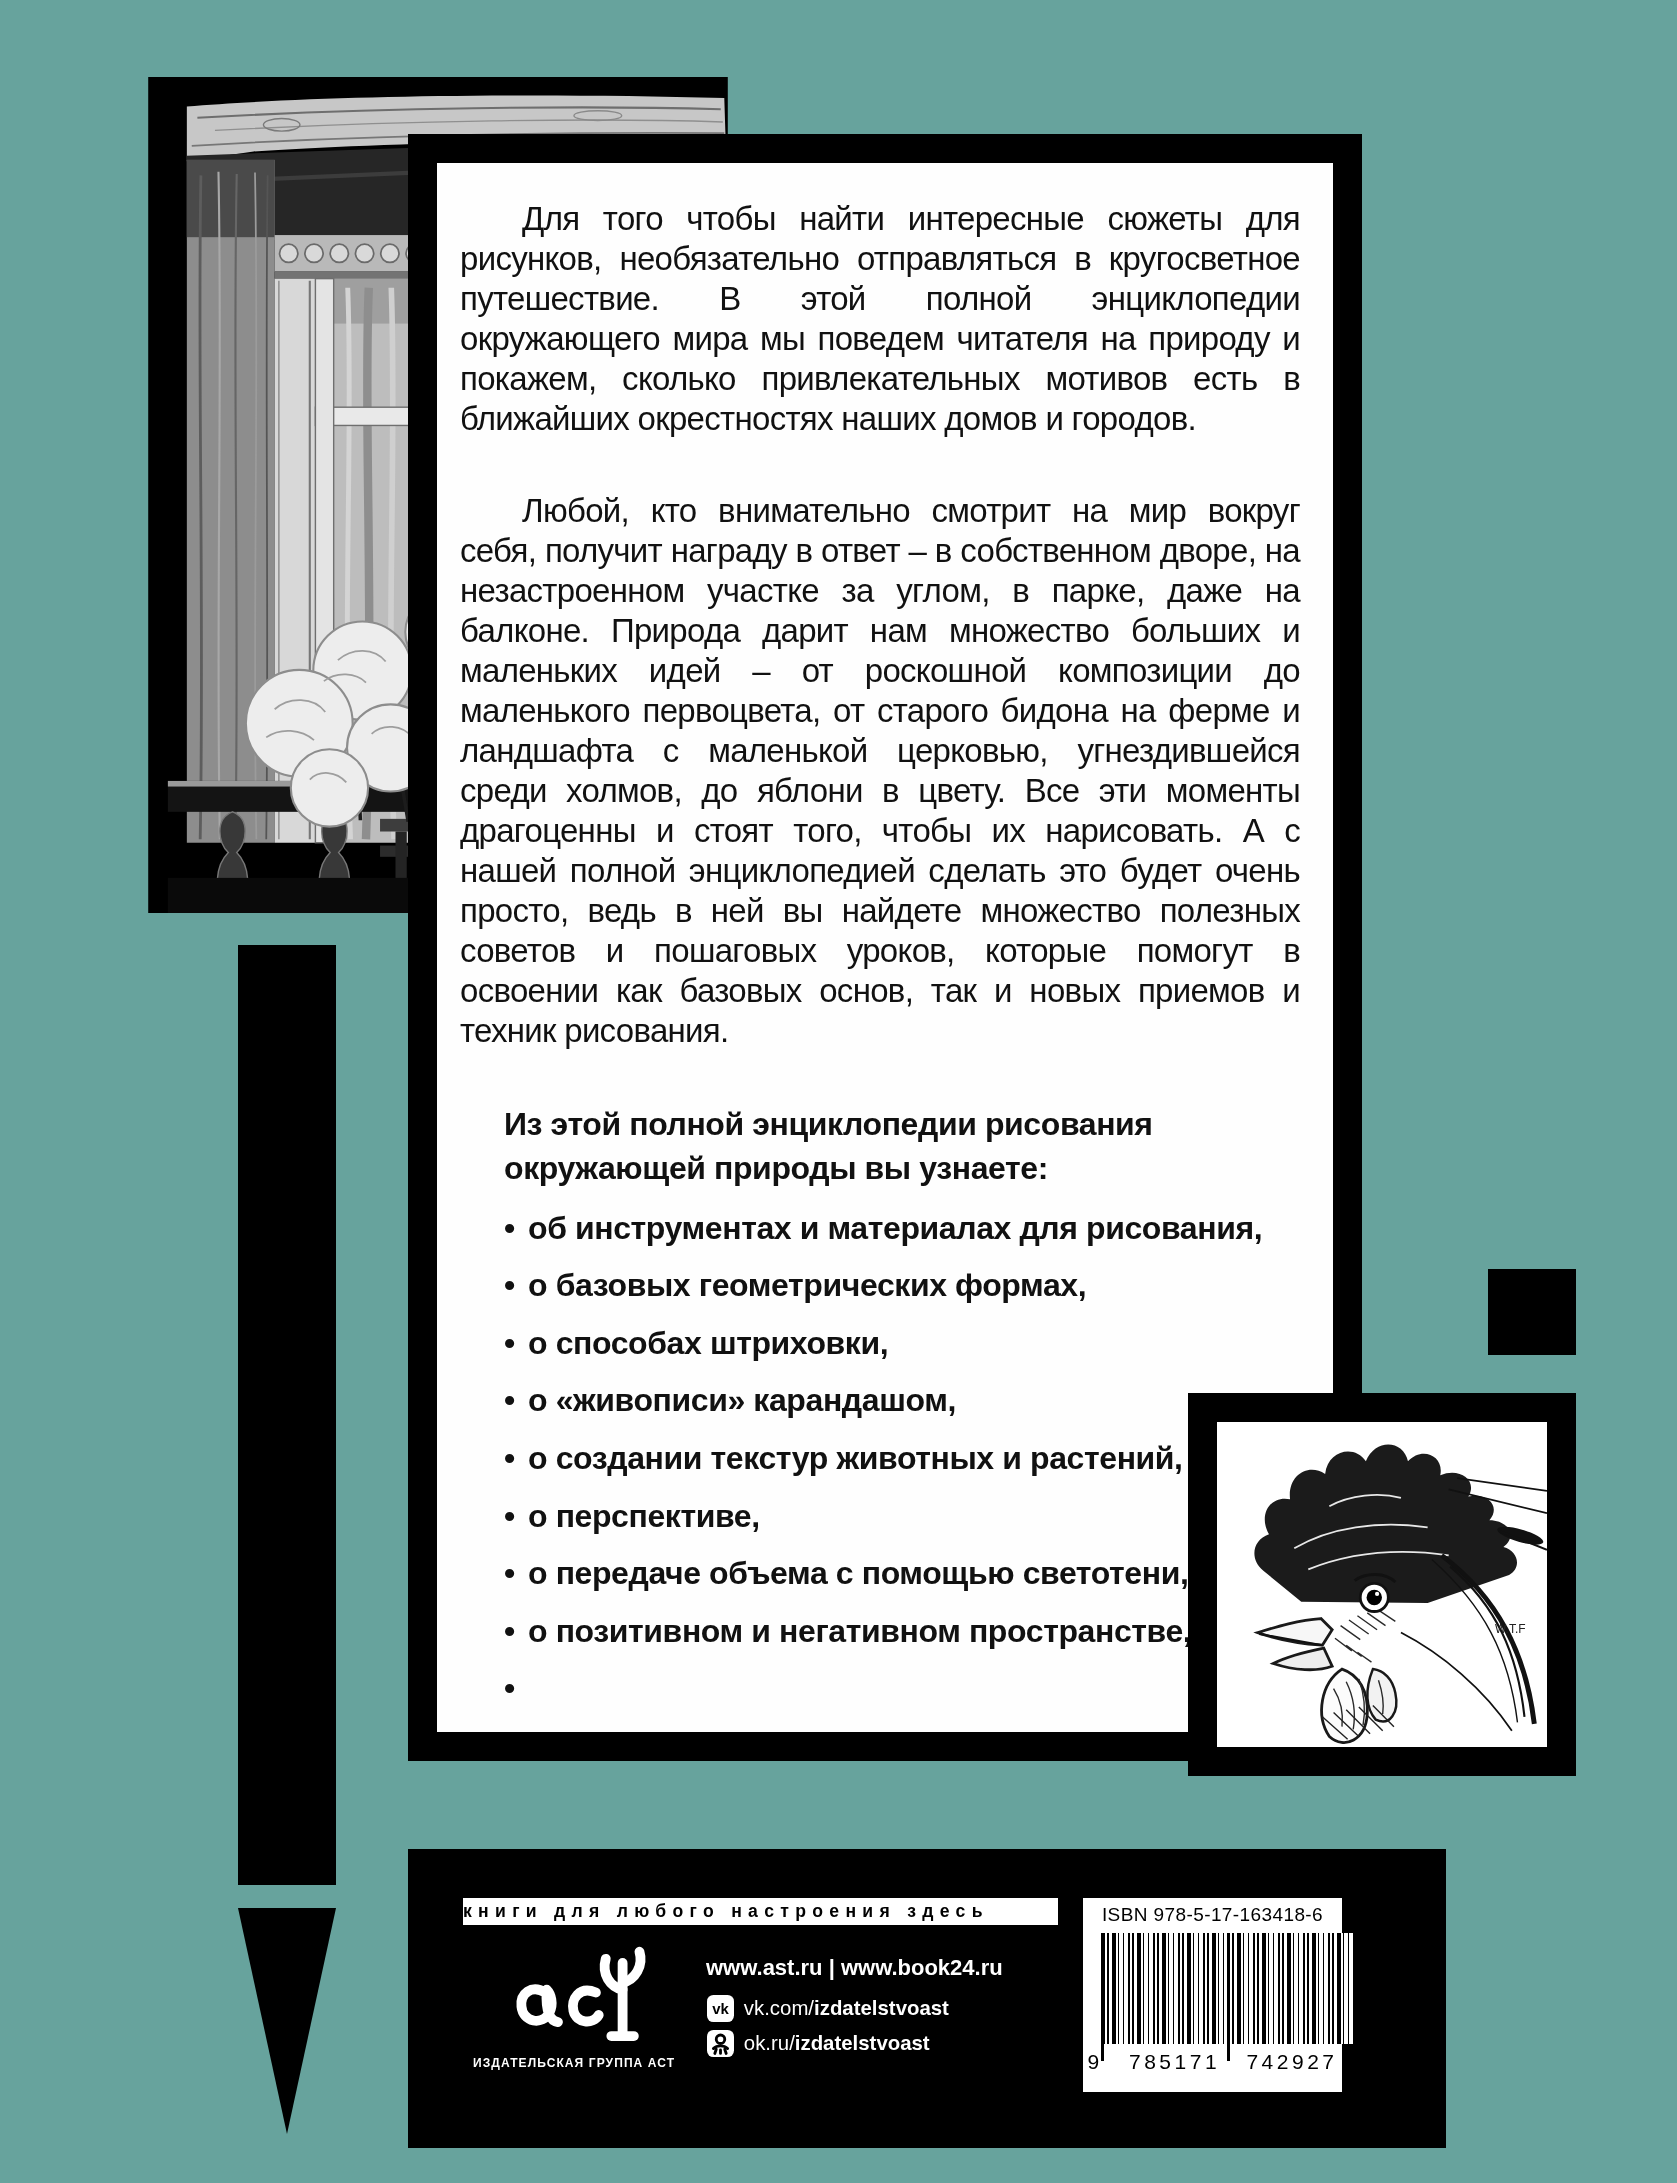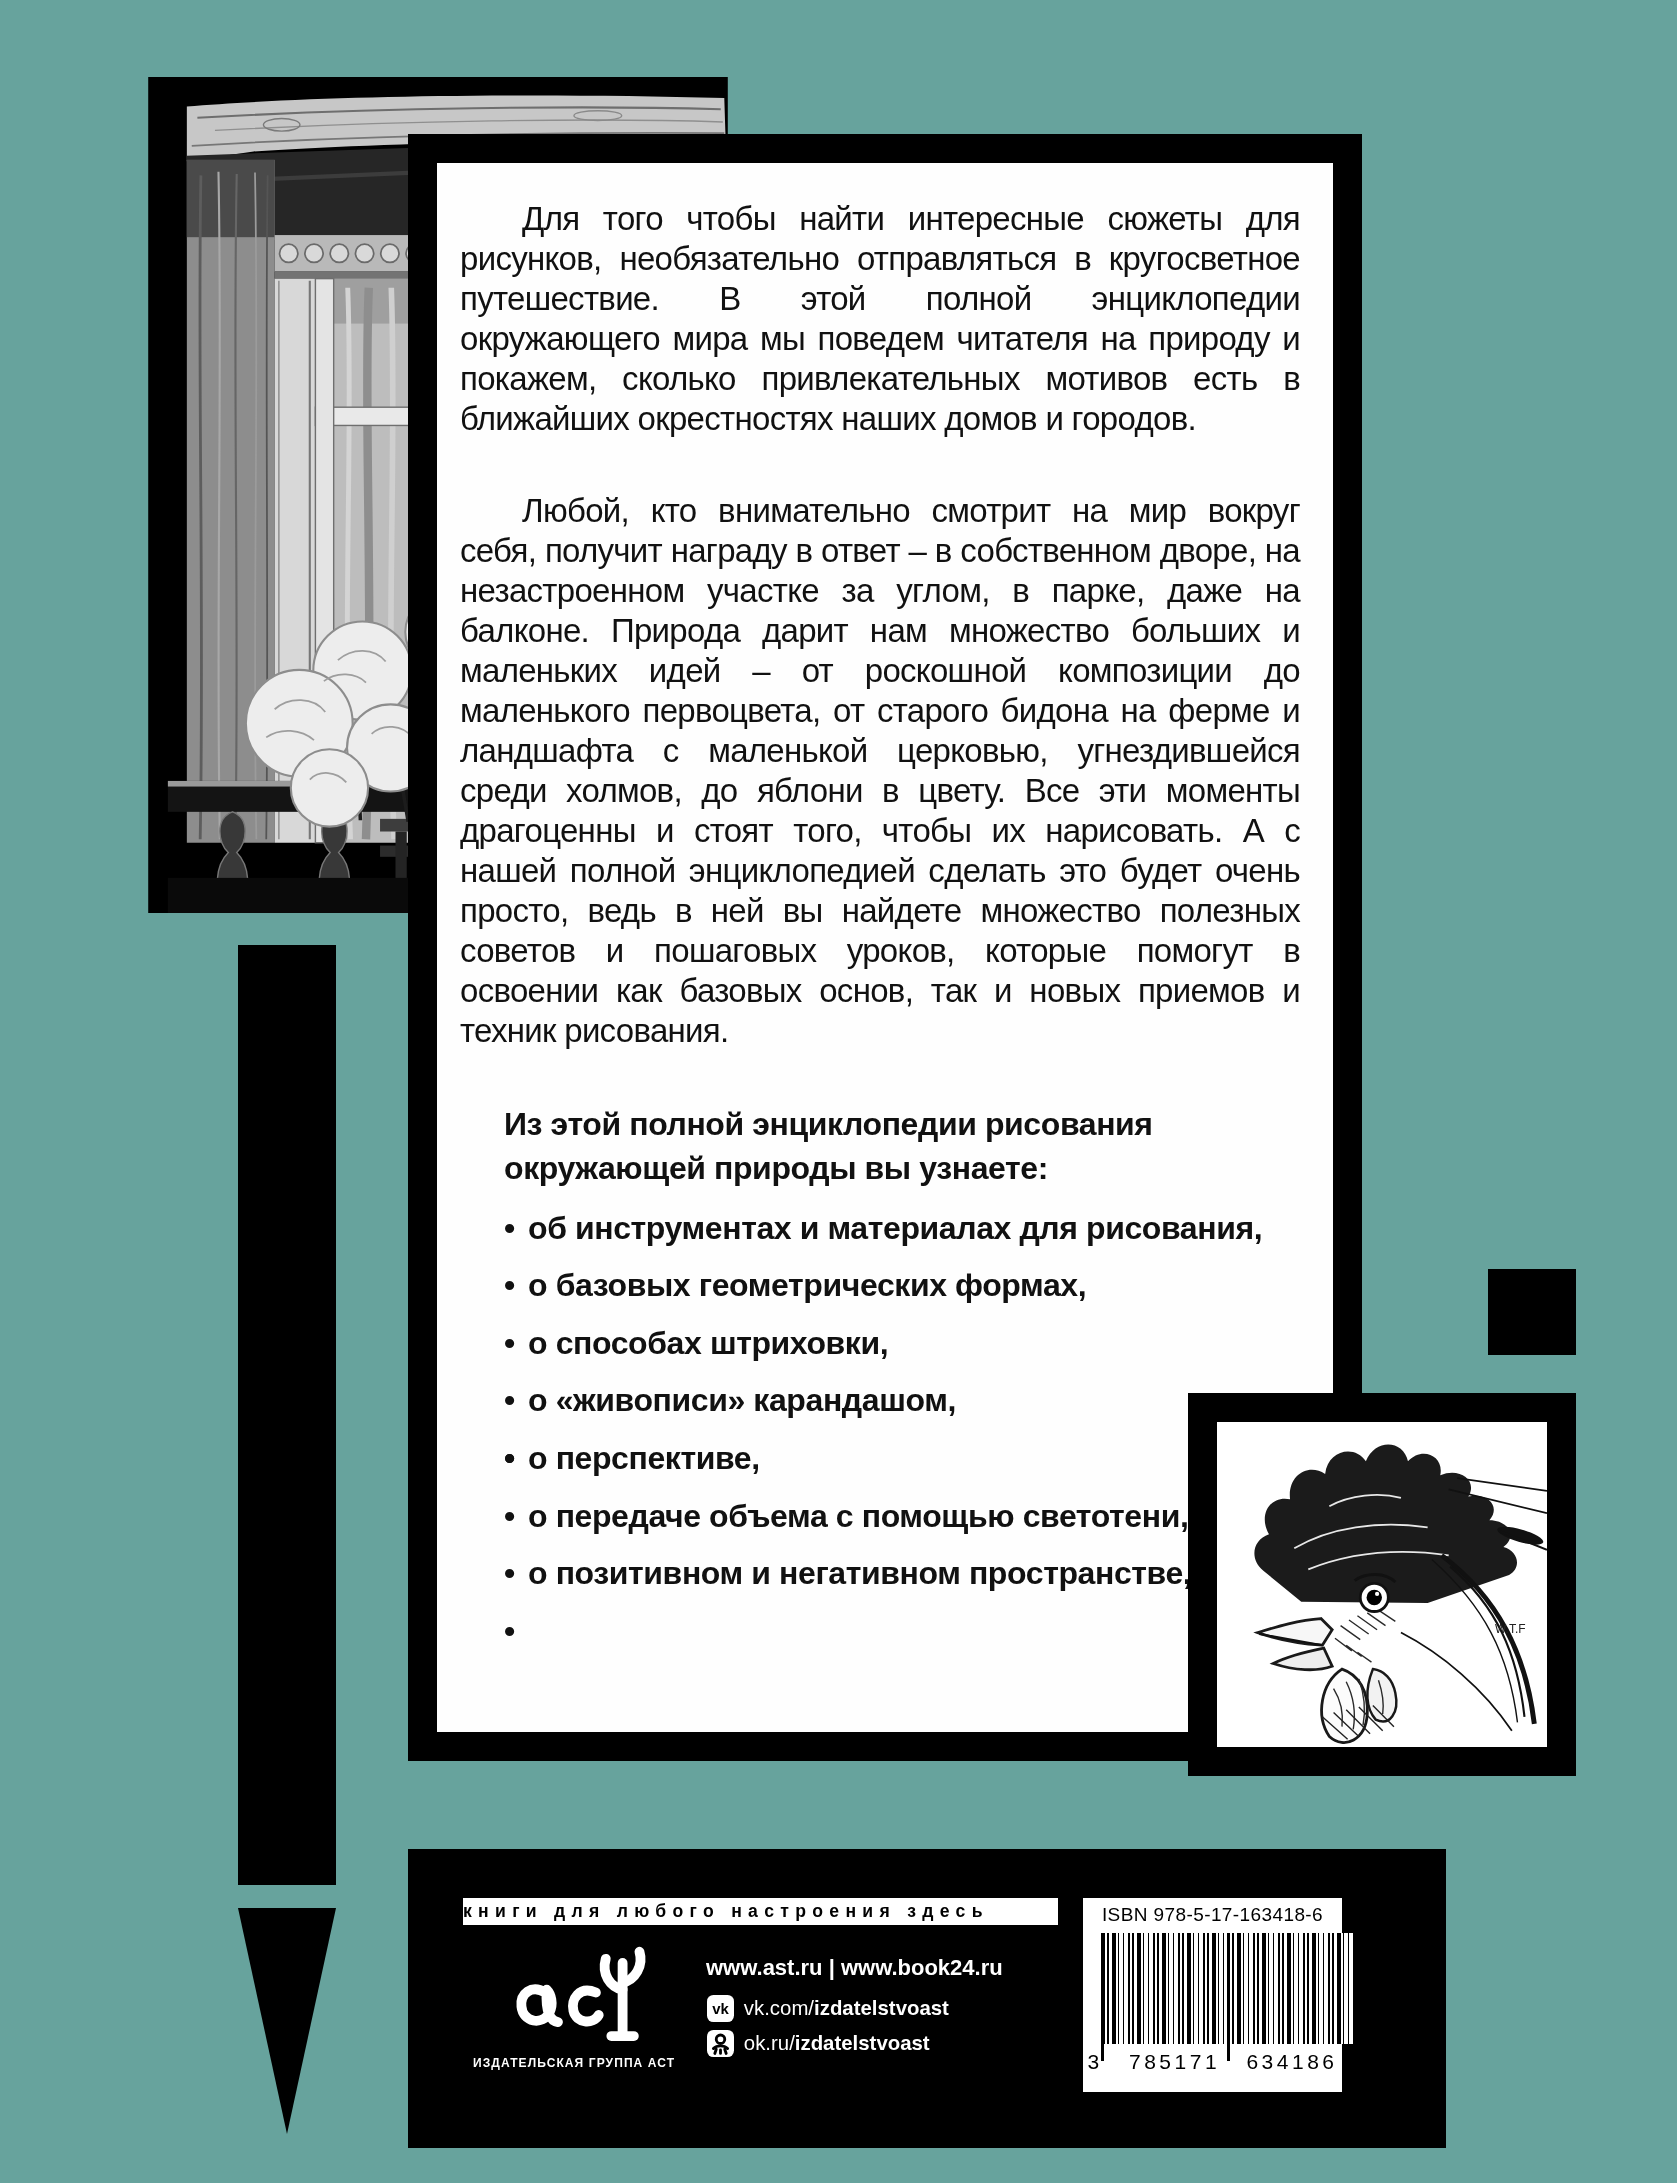--- a/index.html
+++ b/index.html
@@ -174,21 +174,21 @@
   <div class="panel">
     <div class="panel-inner">
       <p class="blurb-p">Для того чтобы найти интересные сюжеты для рисунков, необязательно отправляться в кругосветное путешествие. В этой полной энциклопедии окружающего мира мы поведем читателя на природу и покажем, сколько привлекательных мотивов есть в ближайших окрестностях наших домов и городов.</p>
       <p class="blurb-p">Любой, кто внимательно смотрит на мир вокруг себя, получит награду в ответ – в собственном дворе, на незастроенном участке за углом, в парке, даже на балконе. Природа дарит нам множество больших и маленьких идей – от роскошной композиции до маленького первоцвета, от старого бидона на ферме и ландшафта с маленькой церковью, угнездившейся среди холмов, до яблони в цвету. Все эти моменты драгоценны и стоят того, чтобы их нарисовать. А с нашей полной энциклопедией сделать это будет очень просто, ведь в ней вы найдете множество полезных советов и пошаговых уроков, которые помогут в освоении как базовых основ, так и новых приемов и техник рисования.</p>
       <div class="topics-heading">Из этой полной энциклопедии рисования окружающей природы вы узнаете:</div>
       <div class="topics">
         <div class="topic-item"><span class="dot">•</span><span>об инструментах и материалах для рисования,</span></div>
         <div class="topic-item"><span class="dot">•</span><span>о базовых геометрических формах,</span></div>
         <div class="topic-item"><span class="dot">•</span><span>о способах штриховки,</span></div>
         <div class="topic-item"><span class="dot">•</span><span>о «живописи» карандашом,</span></div>
-        <div class="topic-item"><span class="dot">•</span></div>
+        <div class="topic-item"><span class="dot">•</span><span>о создании текстур животных и растений,</span></div>
         <div class="topic-item"><span class="dot">•</span><span>о перспективе,</span></div>
         <div class="topic-item"><span class="dot">•</span><span>о передаче объема с помощью светотени,</span></div>
         <div class="topic-item"><span class="dot">•</span><span>о позитивном и негативном пространстве,</span></div>
         <div class="topic-item"><span class="dot">•</span></div>
       </div>
     </div>
   </div>
 
   <div class="black-square"></div>
 
@@ -276,18 +276,18 @@
       </svg>
       <span class="social-text"><span>ok.ru/</span><b>izdatelstvoast</b></span>
     </div>
 
     <div class="barcode-box">
       <div class="isbn-label">ISBN 978-5-17-163418-6</div>
       <div class="bars"></div>
       <div class="guard g1"></div>
       <div class="guard g2"></div>
       <div class="guard g3"></div>
-      <div class="barcode-digits">3 785171 634186</div>
+      <div class="barcode-digits">9 785171 742927</div>
     </div>
   </div>
 
 </div>
 
 
 </body></html>

